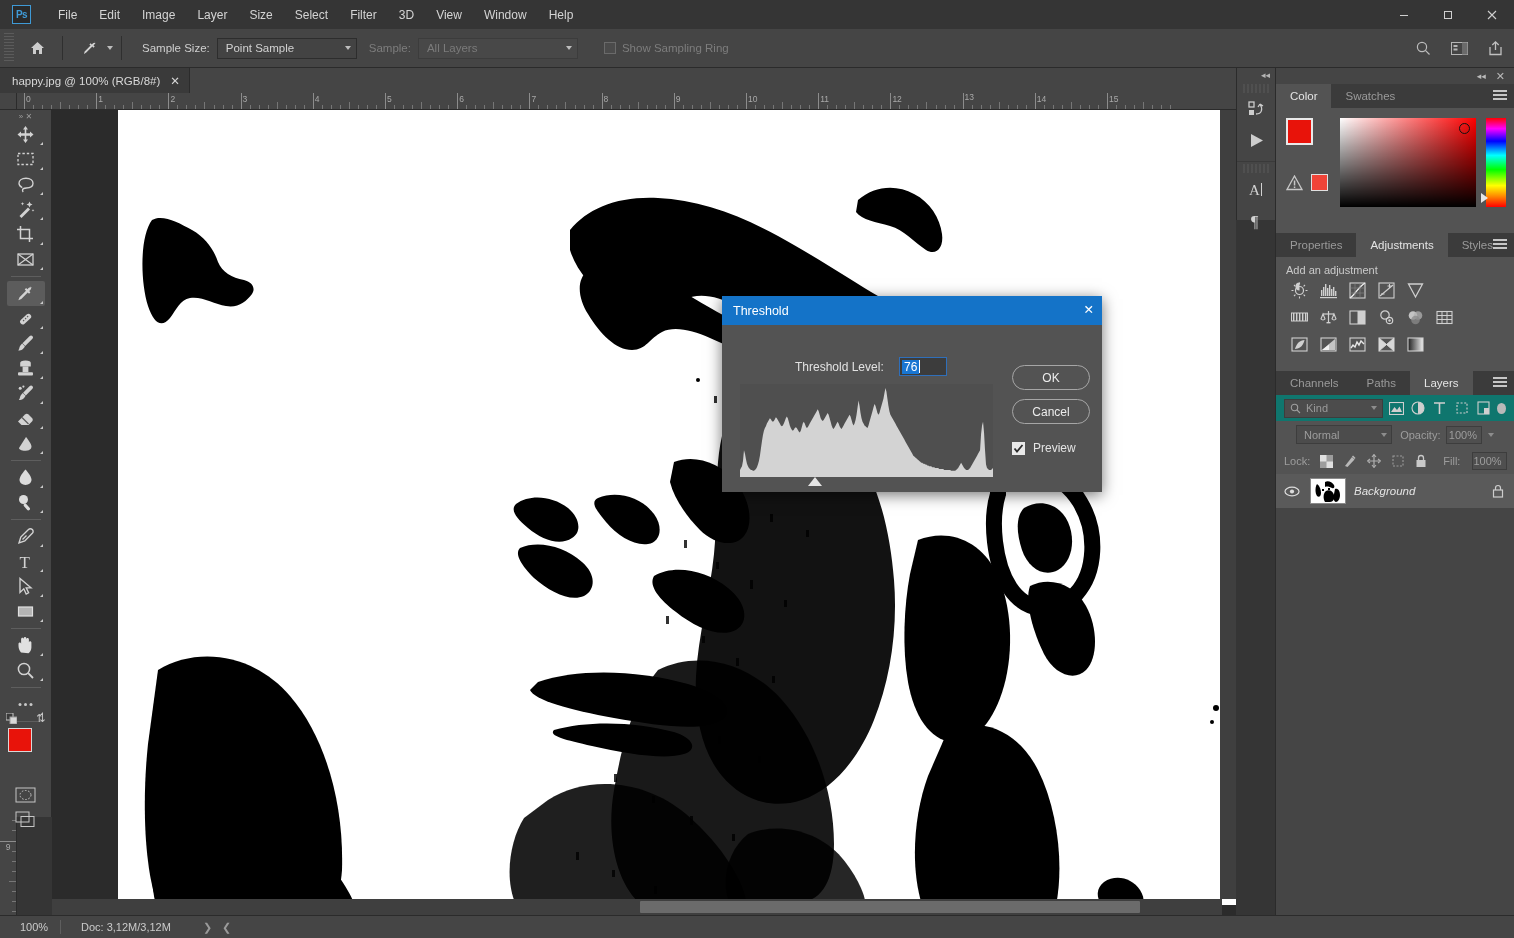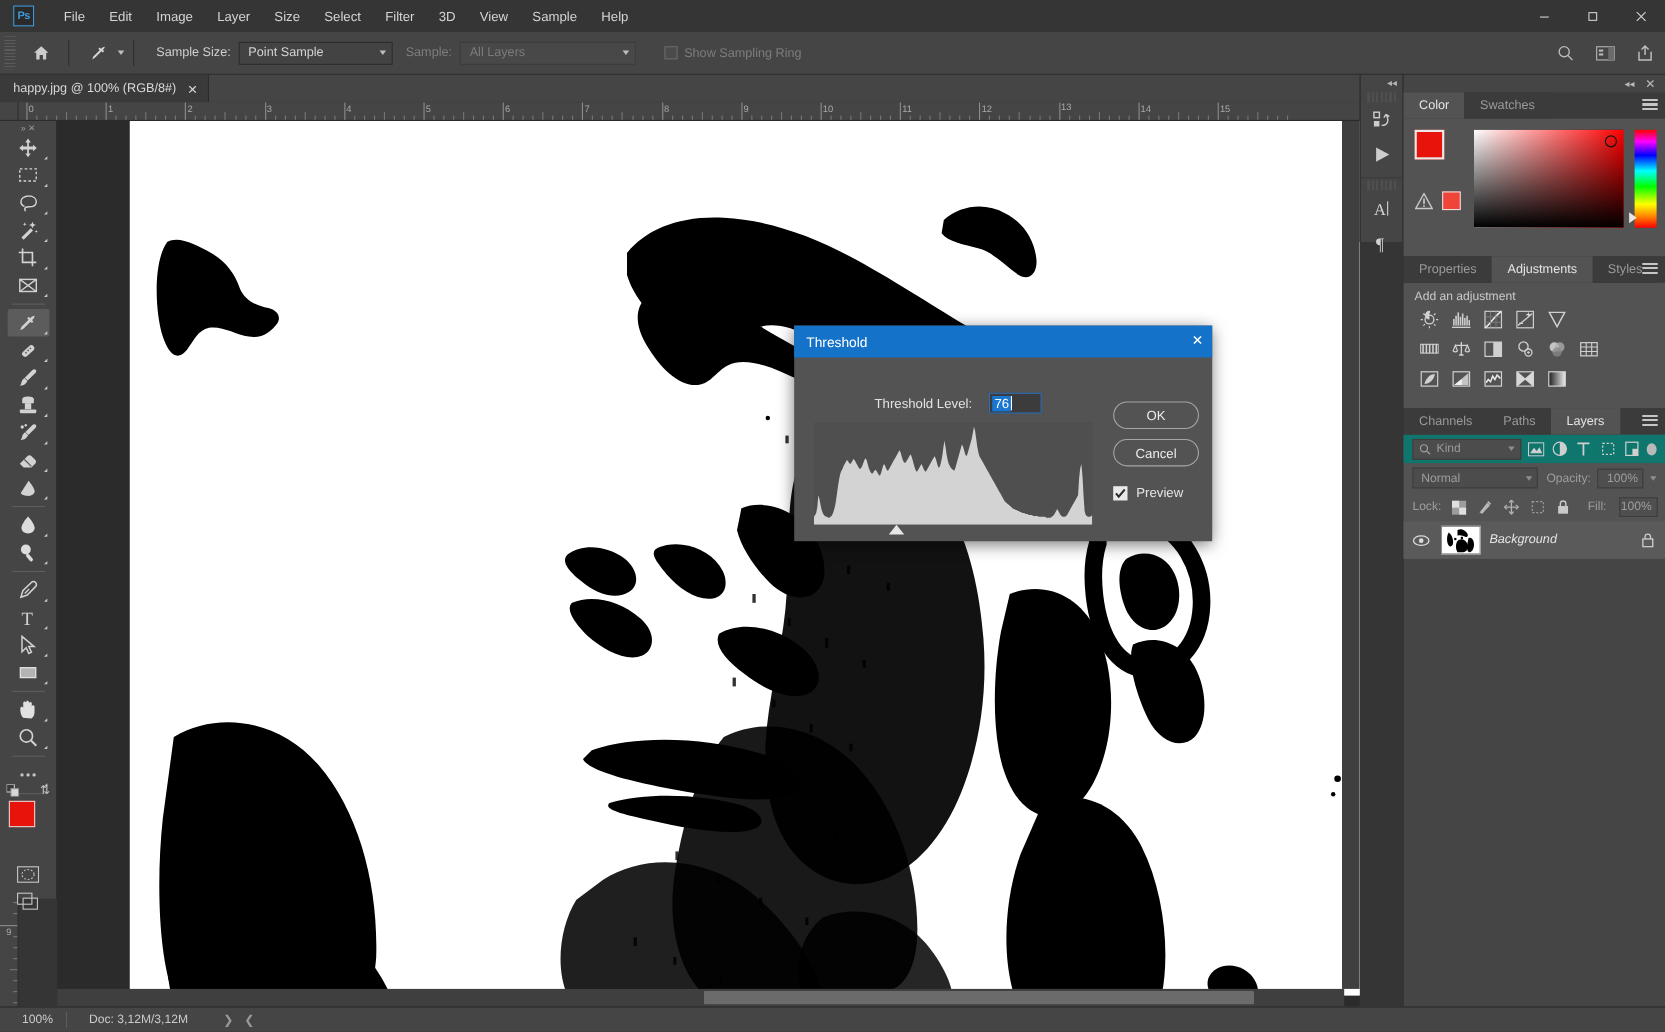--- a/index.html
+++ b/index.html
@@ -133,21 +133,21 @@
   .adj-rows{padding:0 0 9px 14px;}
   .adj-row{display:flex;gap:10px;margin-bottom:8px;}
   .adj-ico{width:19px;height:19px;display:flex;align-items:center;justify-content:center;}
 
   
   .lay-filter{height:26px;display:flex;align-items:center;padding:0 8px;gap:6px;background:#0f766e;}
   .lay-kind{width:118px;height:19px;background:#4c4c4c;border:1px solid #3d3d3d;display:flex;align-items:center;
     padding:0 5px;gap:5px;color:#9a9a9a;font-size:11px;}
   .lay-fico{width:19px;height:19px;display:flex;align-items:center;justify-content:center;color:#cfcfcf;}
   .lay-toggle{width:11px;height:11px;border-radius:50%;background:#b9b9b9;margin-left:auto;}
-  .lay-blend{height:27px;display:flex;align-items:center;padding:0 8px;gap:6px;}
+  .lay-blend{height:27px;display:flex;align-items:center;padding:0 20px;gap:6px;}
   .blend-sel{width:120px;height:19px;background:#4c4c4c;border:1px solid #3d3d3d;display:flex;align-items:center;
     justify-content:space-between;padding:0 4px 0 7px;color:#9d9d9d;font-size:11px;}
   .op-label{font-size:11px;color:#9d9d9d;margin-left:2px;}
   .op-val{width:44px;height:18px;background:#4f4f4f;border:1px solid #3d3d3d;display:flex;align-items:center;
     justify-content:flex-end;padding-right:4px;color:#9d9d9d;font-size:11px;}
   .lay-lock{height:26px;display:flex;align-items:center;padding:0 8px;gap:10px;}
   .lock-lbl{font-size:11px;color:#9d9d9d;}
   .lock-ico{width:15px;height:15px;display:flex;align-items:center;justify-content:center;color:#b0b0b0;}
   .lay-list{background:#a16207;}
   .lay-row{height:34px;display:flex;align-items:center;background:#5a5a5a;padding:0 10px 0 6px;gap:8px;}
@@ -194,21 +194,21 @@
     <div class="menubar" id="menubar">
         <div class="menu-item">File</div>
         <div class="menu-item">Edit</div>
         <div class="menu-item">Image</div>
         <div class="menu-item">Layer</div>
         <div class="menu-item">Size</div>
         <div class="menu-item">Select</div>
         <div class="menu-item">Filter</div>
         <div class="menu-item">3D</div>
         <div class="menu-item">View</div>
-        <div class="menu-item">Sample</div>
+        <div class="menu-item">Window</div>
         <div class="menu-item">Help</div>
       </div>
     <div class="winctrl">
       <div class="wbtn">
         <svg width="12" height="12" viewBox="0 0 12 12">
             <rect x="2" y="6" width="8" height="1" fill="#cfcfcf"></rect>
           </svg>
       </div>
       <div class="wbtn">
         <svg width="12" height="12" viewBox="0 0 12 12">

